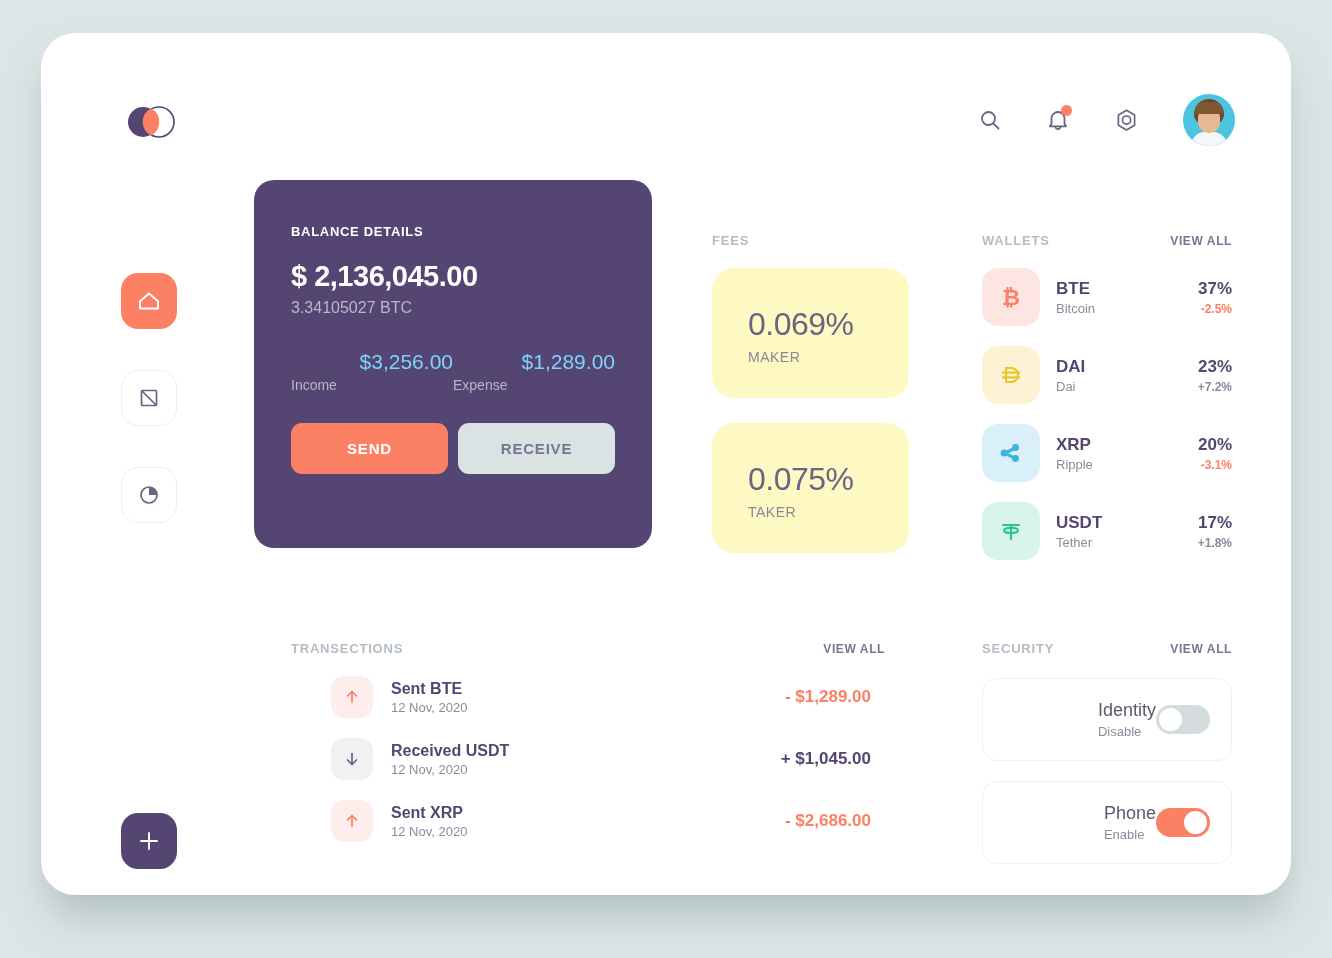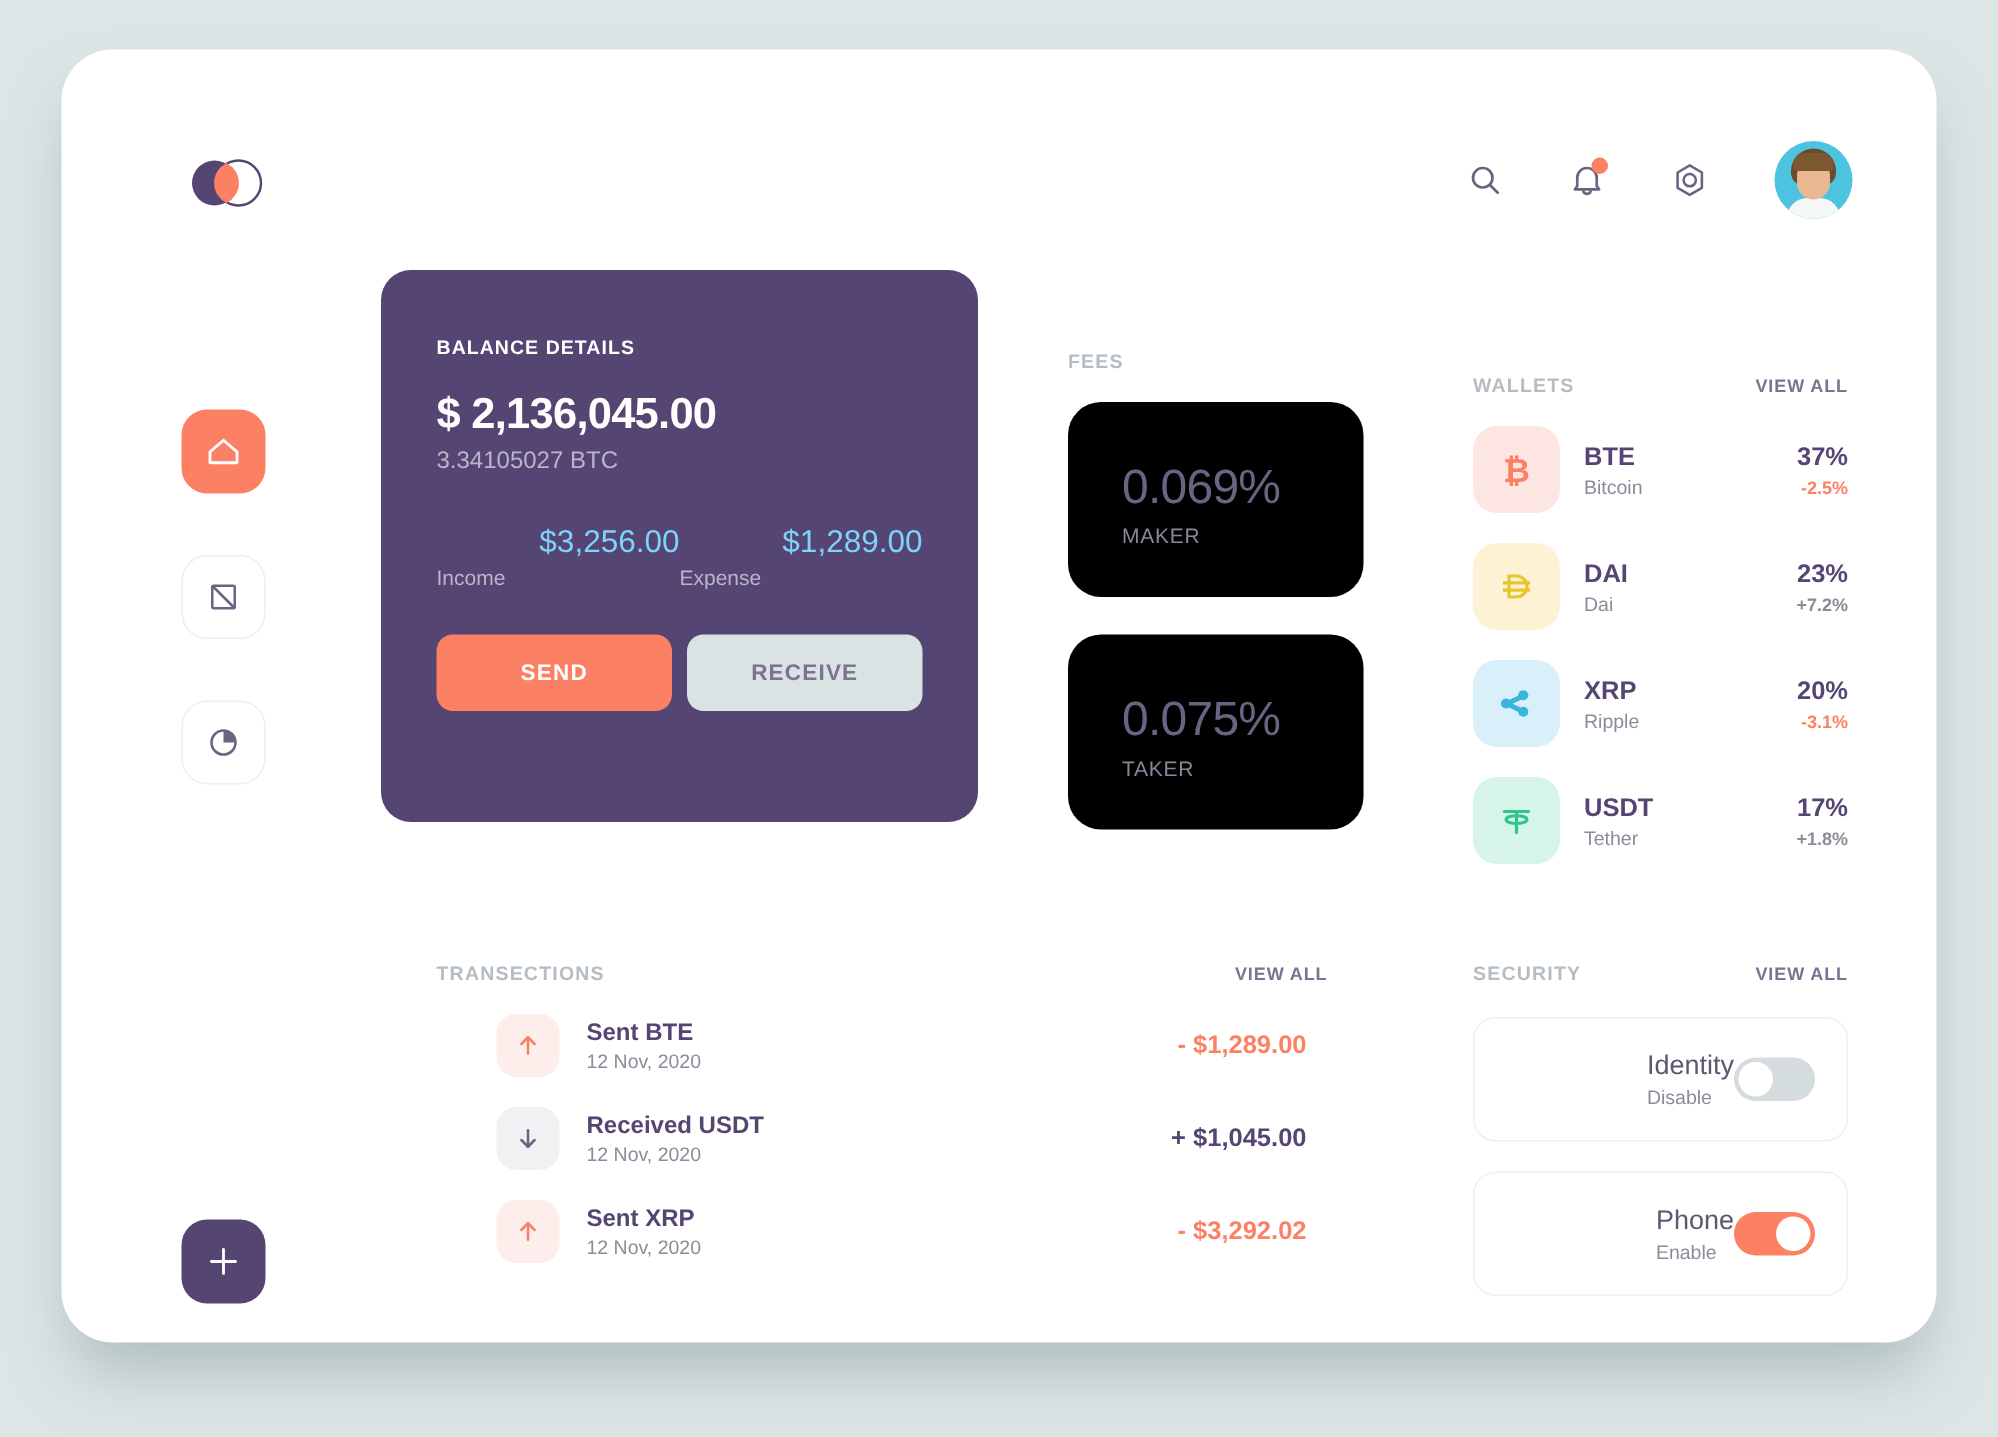--- a/index.html
+++ b/index.html
@@ -202,21 +202,21 @@
   }
   .sec-label {
     font-size: 13px;
     font-weight: bold;
     letter-spacing: 0.8px;
     color: #b4bcc4;
   }
   .fee-card {
     width: 197px;
     height: 130px;
-    background: #000000;
+    background: #fef9c3;
     border-radius: 22px;
     margin-top: 20px;
     padding: 38px 0 0 36px;
   }
   .fee-card.second { margin-top: 25px; }
   .fee-val {
     font-size: 32px;
     color: #6c6383;
     letter-spacing: -0.5px;
   }
@@ -224,21 +224,21 @@
     margin-top: 6px;
     font-size: 14px;
     color: #8a8598;
     letter-spacing: 0.5px;
   }
 
   
   .wallets {
     position: absolute;
     left: 941px;
-    top: 216px;
+    top: 200px;
     width: 250px;
   }
   .panel-head {
     display: flex;
     align-items: center;
     justify-content: space-between;
   }
   .view-all {
     font-size: 12px;
     font-weight: bold;
@@ -586,21 +586,21 @@
       <div class="tx-icon" style="background:#fdeeeb">
         <svg width="18" height="18" viewBox="0 0 18 18" fill="none" stroke="#fc8063" stroke-width="1.7" stroke-linecap="round" stroke-linejoin="round">
           <line x1="9" y1="14.5" x2="9" y2="3.5"></line>
           <polyline points="4.6,8 9,3.5 13.4,8"></polyline>
         </svg>
       </div>
       <div class="tx-info">
         <div class="tx-title">Sent XRP</div>
         <div class="tx-date">12 Nov, 2020</div>
       </div>
-      <div class="tx-amount" style="color:#fc8063">- $3,292.02</div>
+      <div class="tx-amount" style="color:#fc8063">- $2,686.00</div>
     </div>
   </div>
 
   <div class="security">
     <div class="panel-head">
       <div class="sec-label">SECURITY</div>
       <div class="view-all">VIEW ALL</div>
     </div>
 
     <div class="sec-card">

